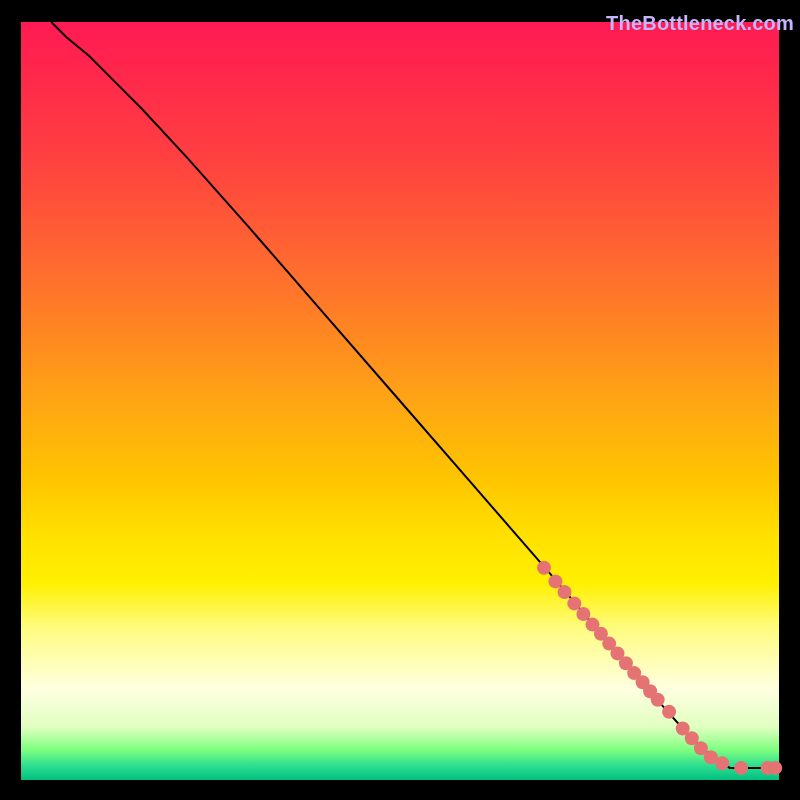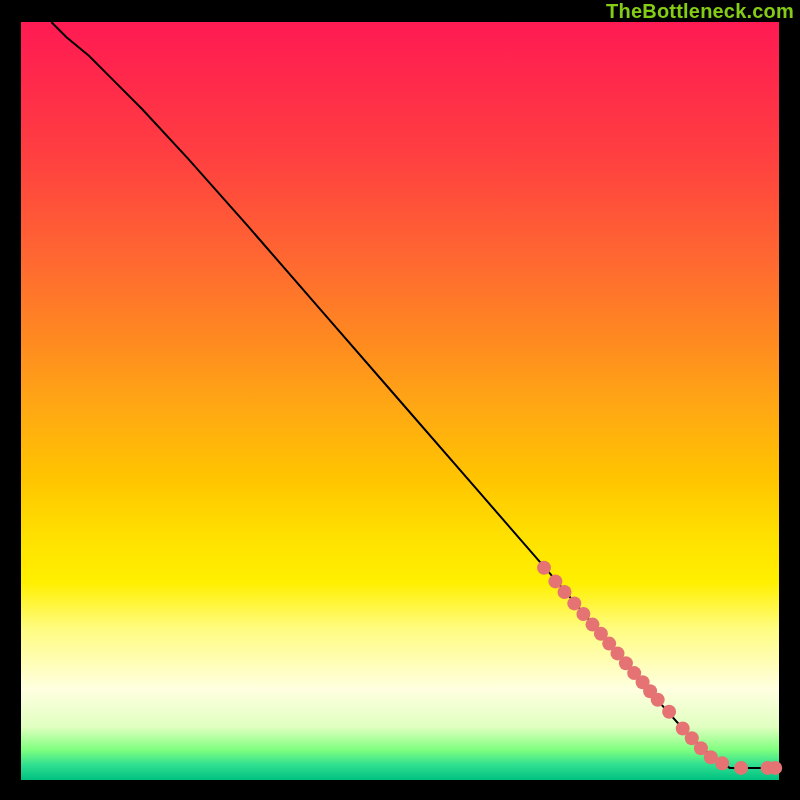--- a/index.html
+++ b/index.html
@@ -32,25 +32,25 @@
       #fffc80 80%,
       #ffffe0 88%,
       #e0ffc0 93%,
       #80ff80 96%,
       #30e090 98%,
       #00c080 100%
     );
   }
   .attrib {
     position: absolute;
-    top: 0px;
+    top: 12px;
     right: 6px;
     font-size: 20px;
     font-weight: 600;
-    color: #84cc16;
+    color: #c4b5fd;
     letter-spacing: 0.2px;
   }
   svg.overlay {
     position: absolute;
     left: 21px;
     top: 22px;
     width: 758px;
     height: 758px;
     overflow: visible;
   }

